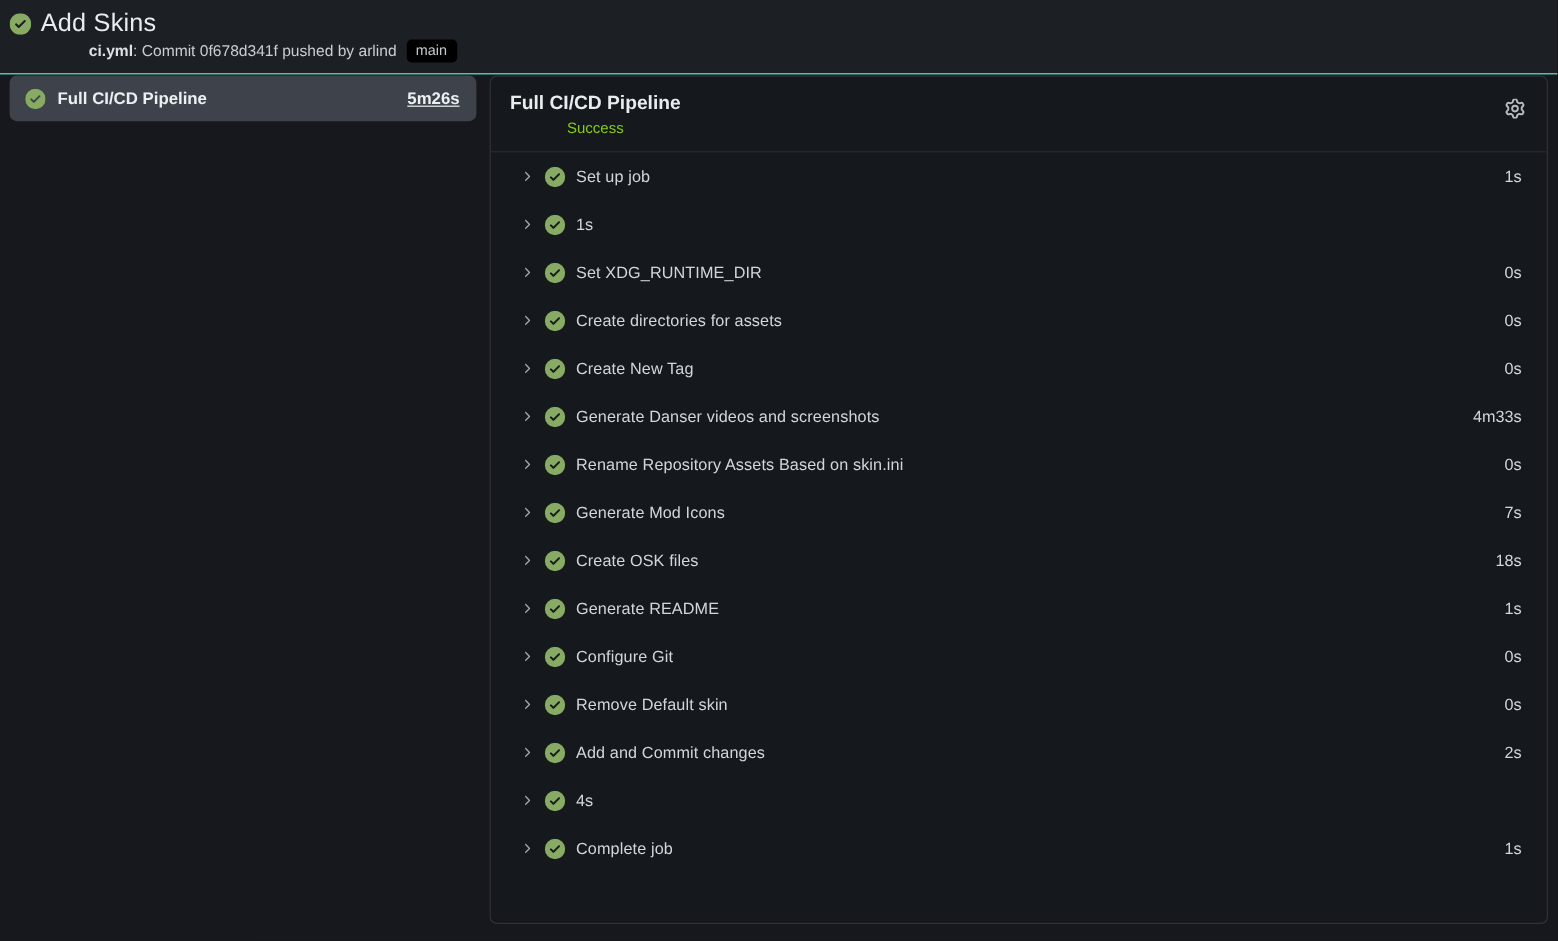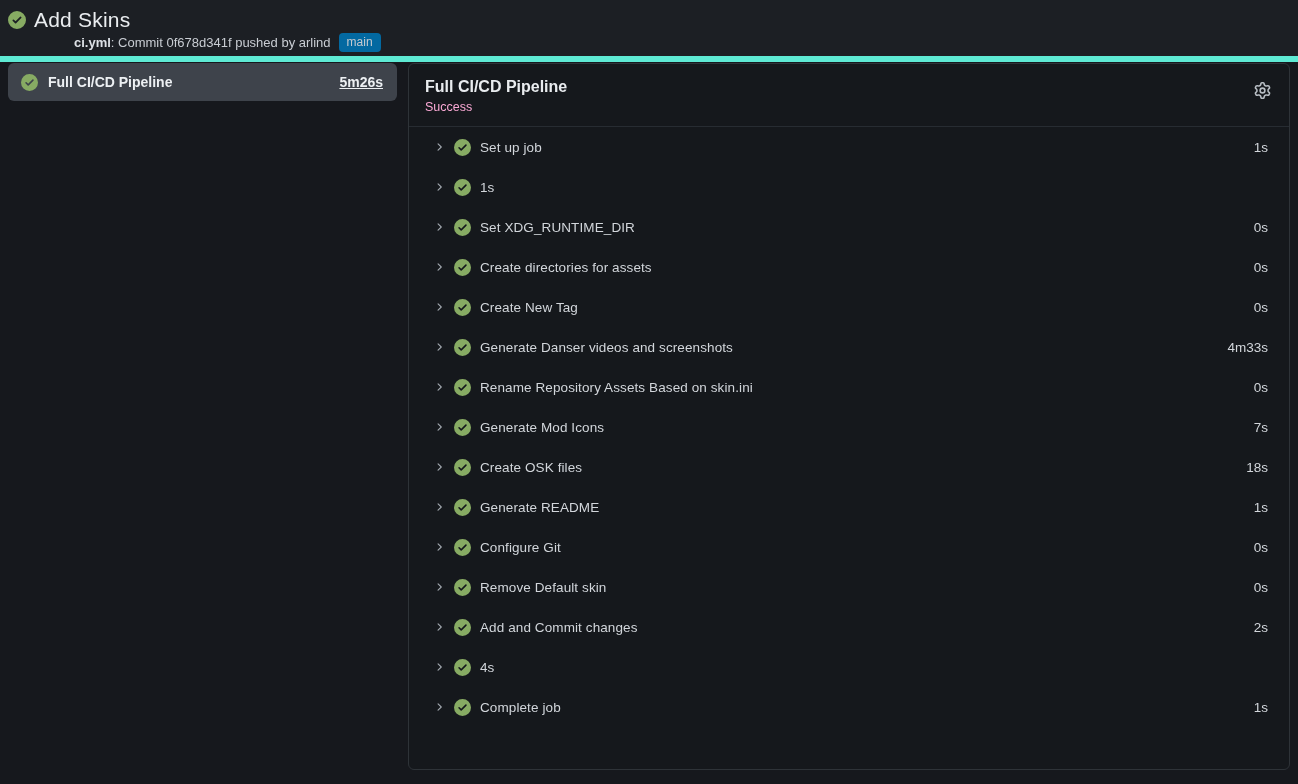--- a/index.html
+++ b/index.html
@@ -9,21 +9,21 @@
     background: #16181d;
     font-family: "Liberation Sans", sans-serif;
     overflow: hidden;
     -webkit-font-smoothing: antialiased;
   }
 
   
   .run-header {
     height: 62px;
     background: #1c1f24;
-    border-bottom: 6px solid #5eead4;
+    border-bottom: 1px solid #5eead4;
     padding: 8px 10px 0 8px;
   }
   .title-row { display: flex; align-items: center; gap: 8px; }
   .title-row .status-svg { width: 18px; height: 18px; flex: 0 0 auto; }
   .run-title {
     margin: 0;
     font-size: 21px;
     font-weight: 500;
     color: #eaedf0;
     line-height: 24px;
@@ -34,21 +34,21 @@
     margin-top: 1px;
     font-size: 13px;
     color: #c9cdd3;
     display: flex;
     align-items: center;
     gap: 8px;
     line-height: 16px;
   }
   .wf-file { font-weight: 700; color: #dde1e6; margin-left: 32px; }
   .branch-badge {
-    background: #0369a1;
+    background: #000000;
     color: #c6cad0;
     font-size: 12px;
     line-height: 14px;
     padding: 2px 8px 3px;
     border-radius: 4px;
     cursor: pointer;
   }
 
   
   .content { display: flex; align-items: flex-start; }
@@ -100,23 +100,24 @@
     border-bottom: 1px solid #272c32;
   }
   .panel-title {
     font-size: 16px;
     font-weight: 700;
     color: #e9ecef;
     line-height: 21px;
   }
   .panel-status {
     font-size: 12.5px;
-    color: #f9a8d4;
+    color: #84cc16;
     line-height: 15px;
     margin-top: 3px;
+    text-align: center;
   }
   .gear-btn {
     background: none;
     border: none;
     padding: 6px 2px 0 0;
     cursor: pointer;
     color: #b7bdc3;
   }
   .gear-btn svg { width: 17px; height: 17px; display: block; }
 

